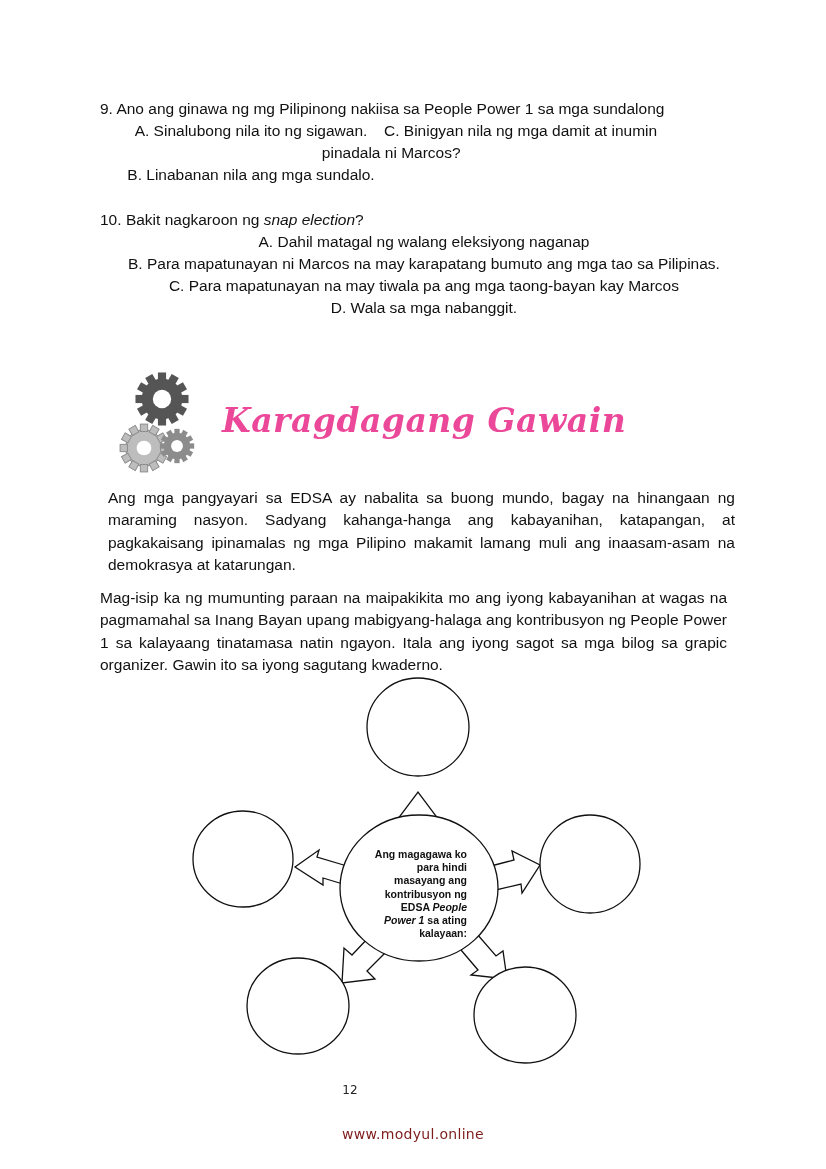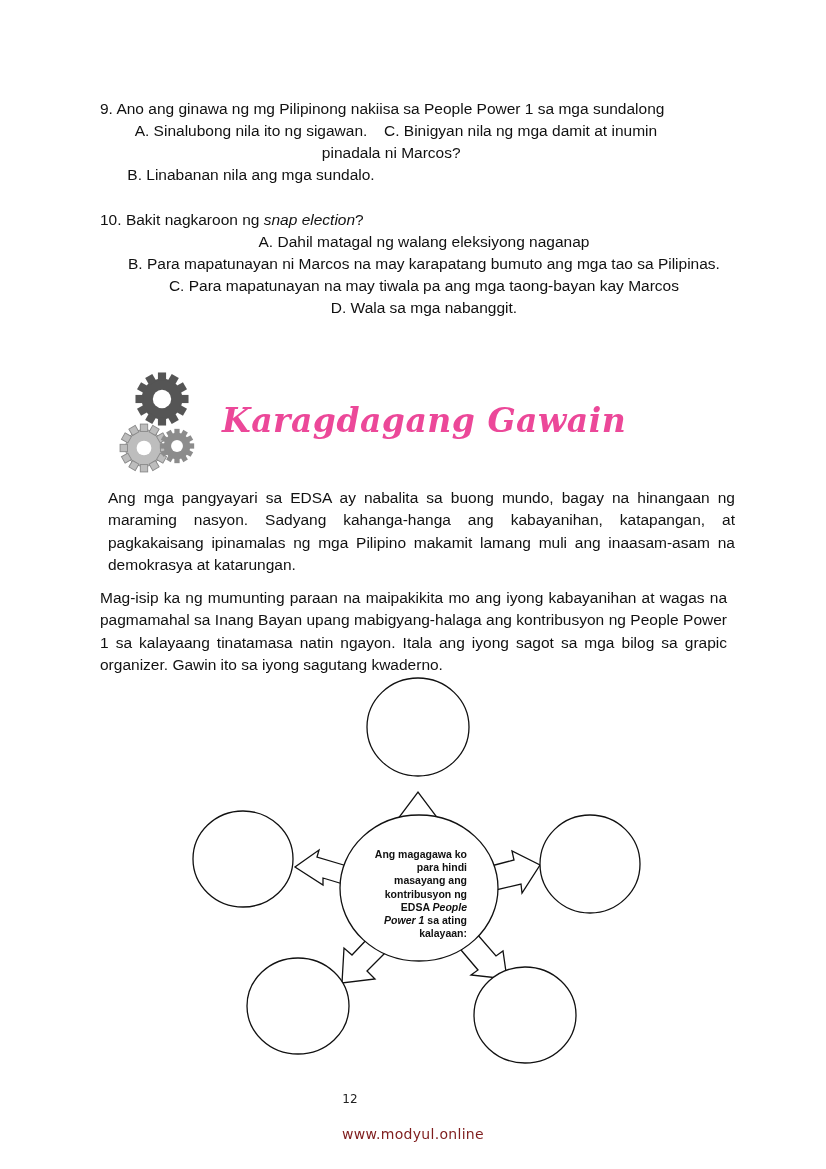--- a/index.html
+++ b/index.html
@@ -20,21 +20,21 @@
         font-size: 33px; letter-spacing: 0.5px; color: #ec4899; white-space: nowrap; }
   .para { position: absolute; left: 100px; width: 627px; font-size: 15.5px;
           line-height: 22.3px; text-align: justify; }
   #p1 { top: 487px; margin-left: 8px; }
   #p2 { top: 578px; margin-top: 9px; }
   .organizer { position: absolute; left: 180px; top: 670px; }
   .center-text { position: absolute; left: 345px; top: 848px; width: 122px;
        text-align: right; font-size: 10.5px; font-weight: bold; line-height: 13.2px; }
   .center-text i { font-style: italic; }
   .page-num { position: absolute; left: 0; width: 700px; top: 1083px; text-align: center;
-       font-family: "DejaVu Sans", sans-serif; font-size: 12px; color: #222; margin-top: 9px; }
+       font-family: "DejaVu Sans", sans-serif; font-size: 12px; color: #222; }
   .watermark { position: absolute; left: 0; width: 826px; top: 1126px; text-align: center;
        font-family: "DejaVu Sans", sans-serif; font-size: 14px; color: #7f1d1d; letter-spacing: 0.3px; }
 </style>
 </head>
 <body>
 
 <div class="q" id="q9">
   <div class="line">
     <span>9.</span>
     <span>Ano ang ginawa ng mg Pilipinong nakiisa sa People Power 1 sa mga sundalong</span>

